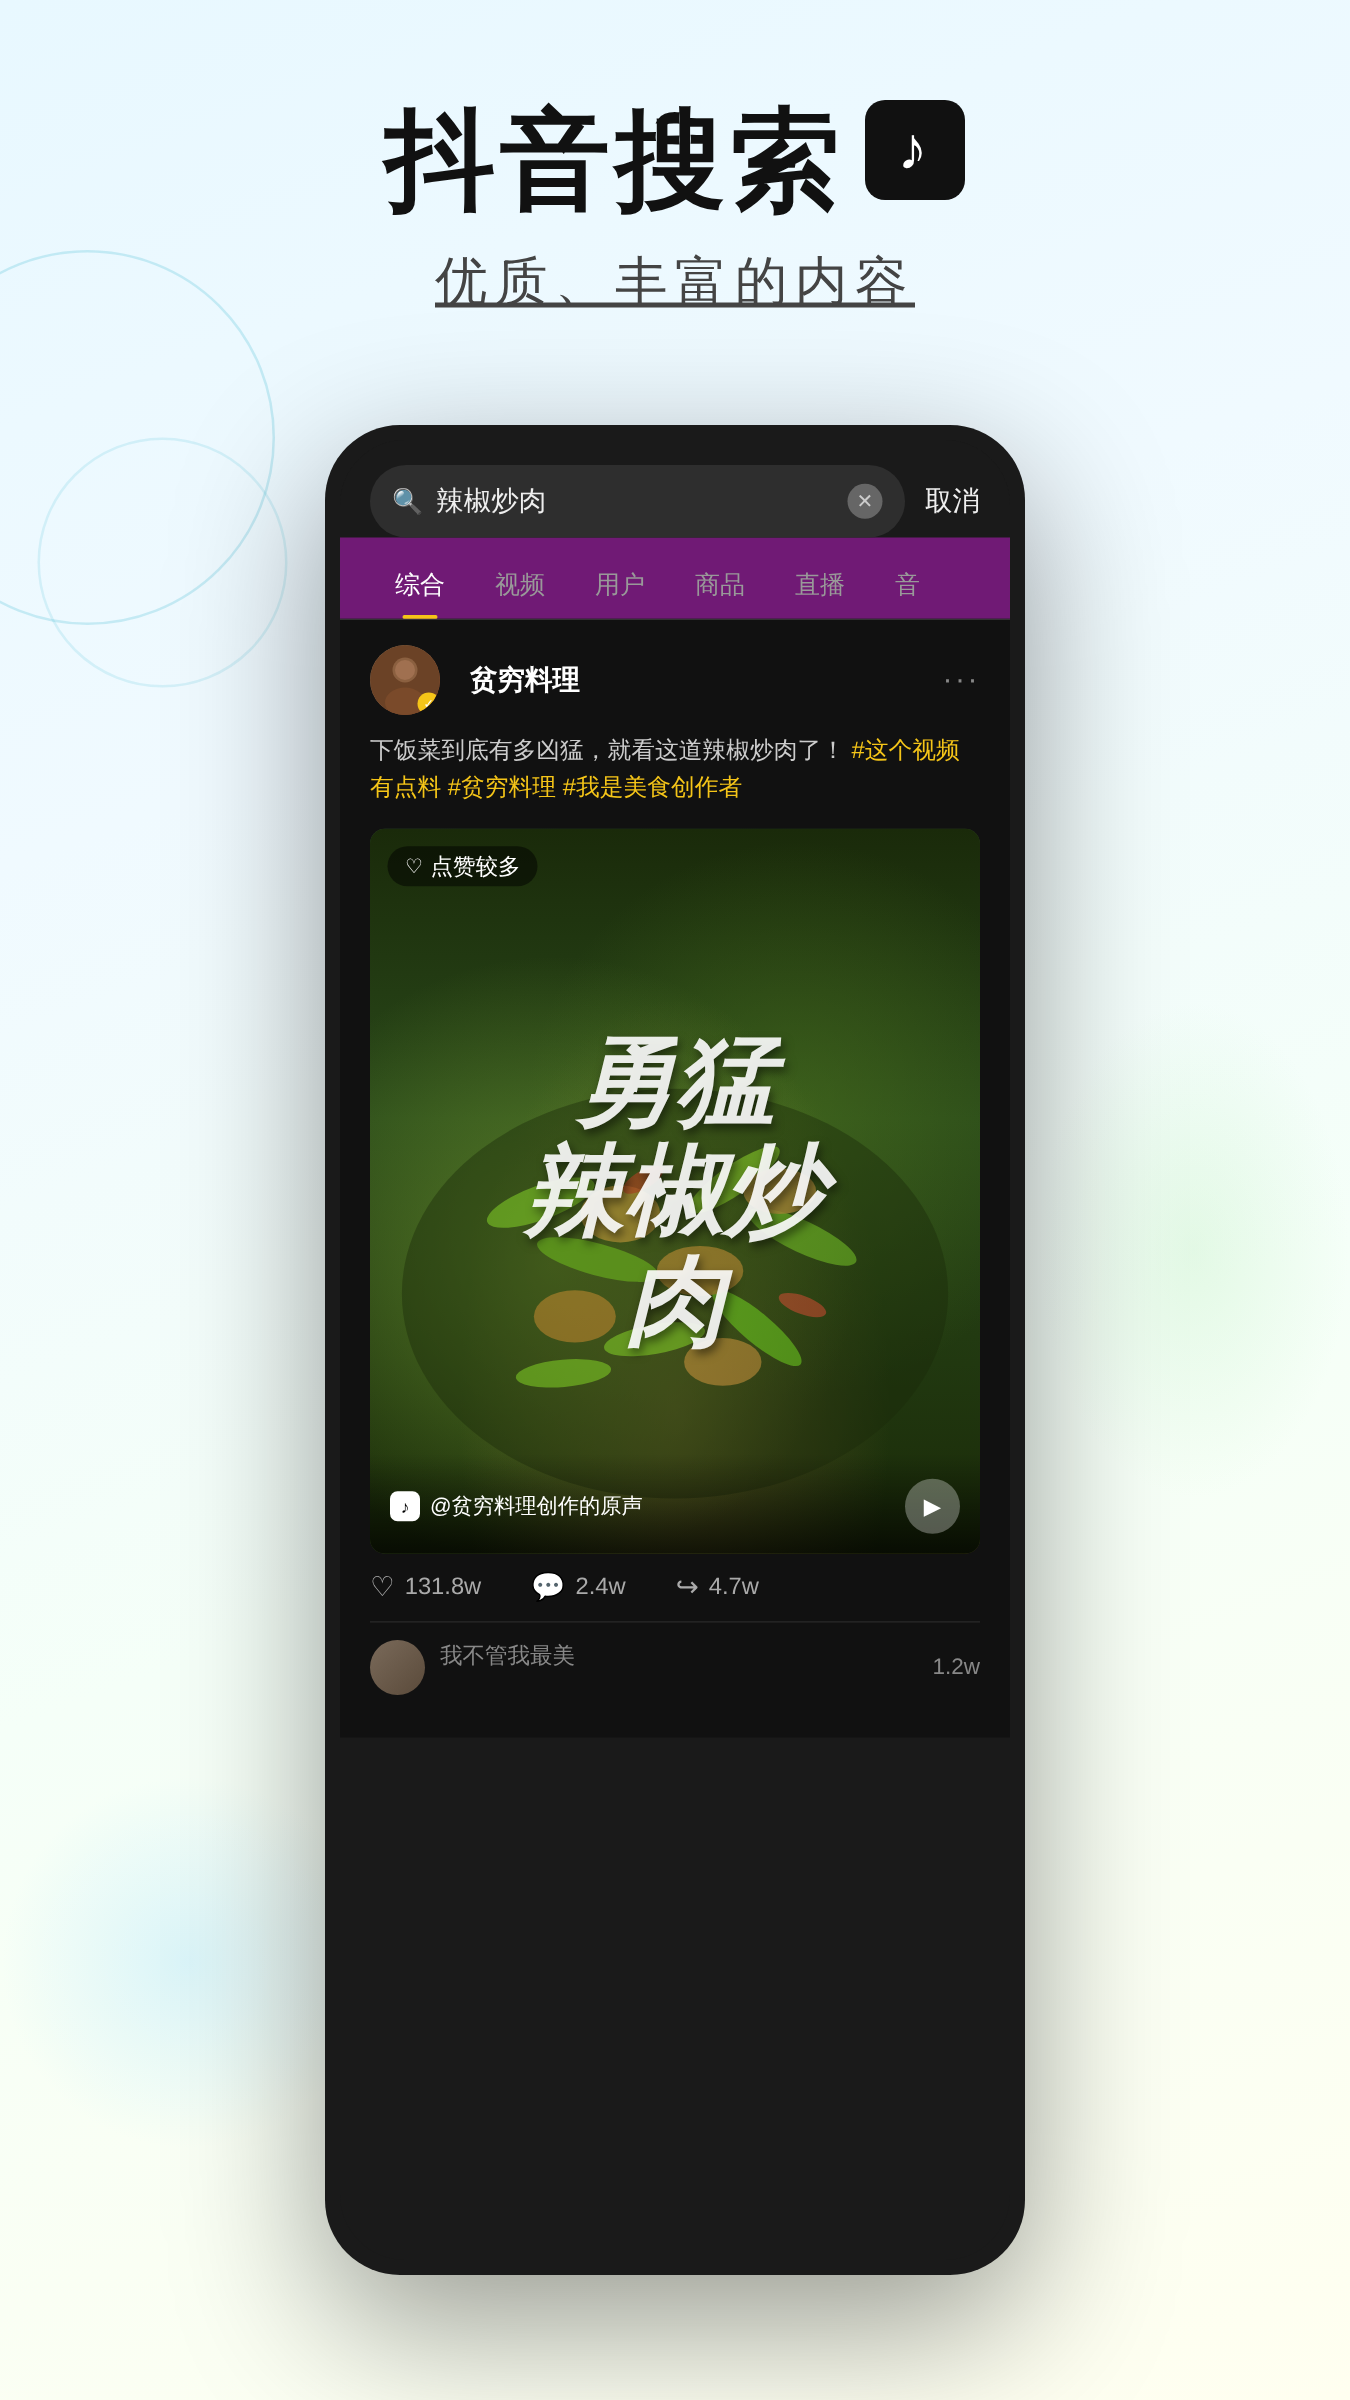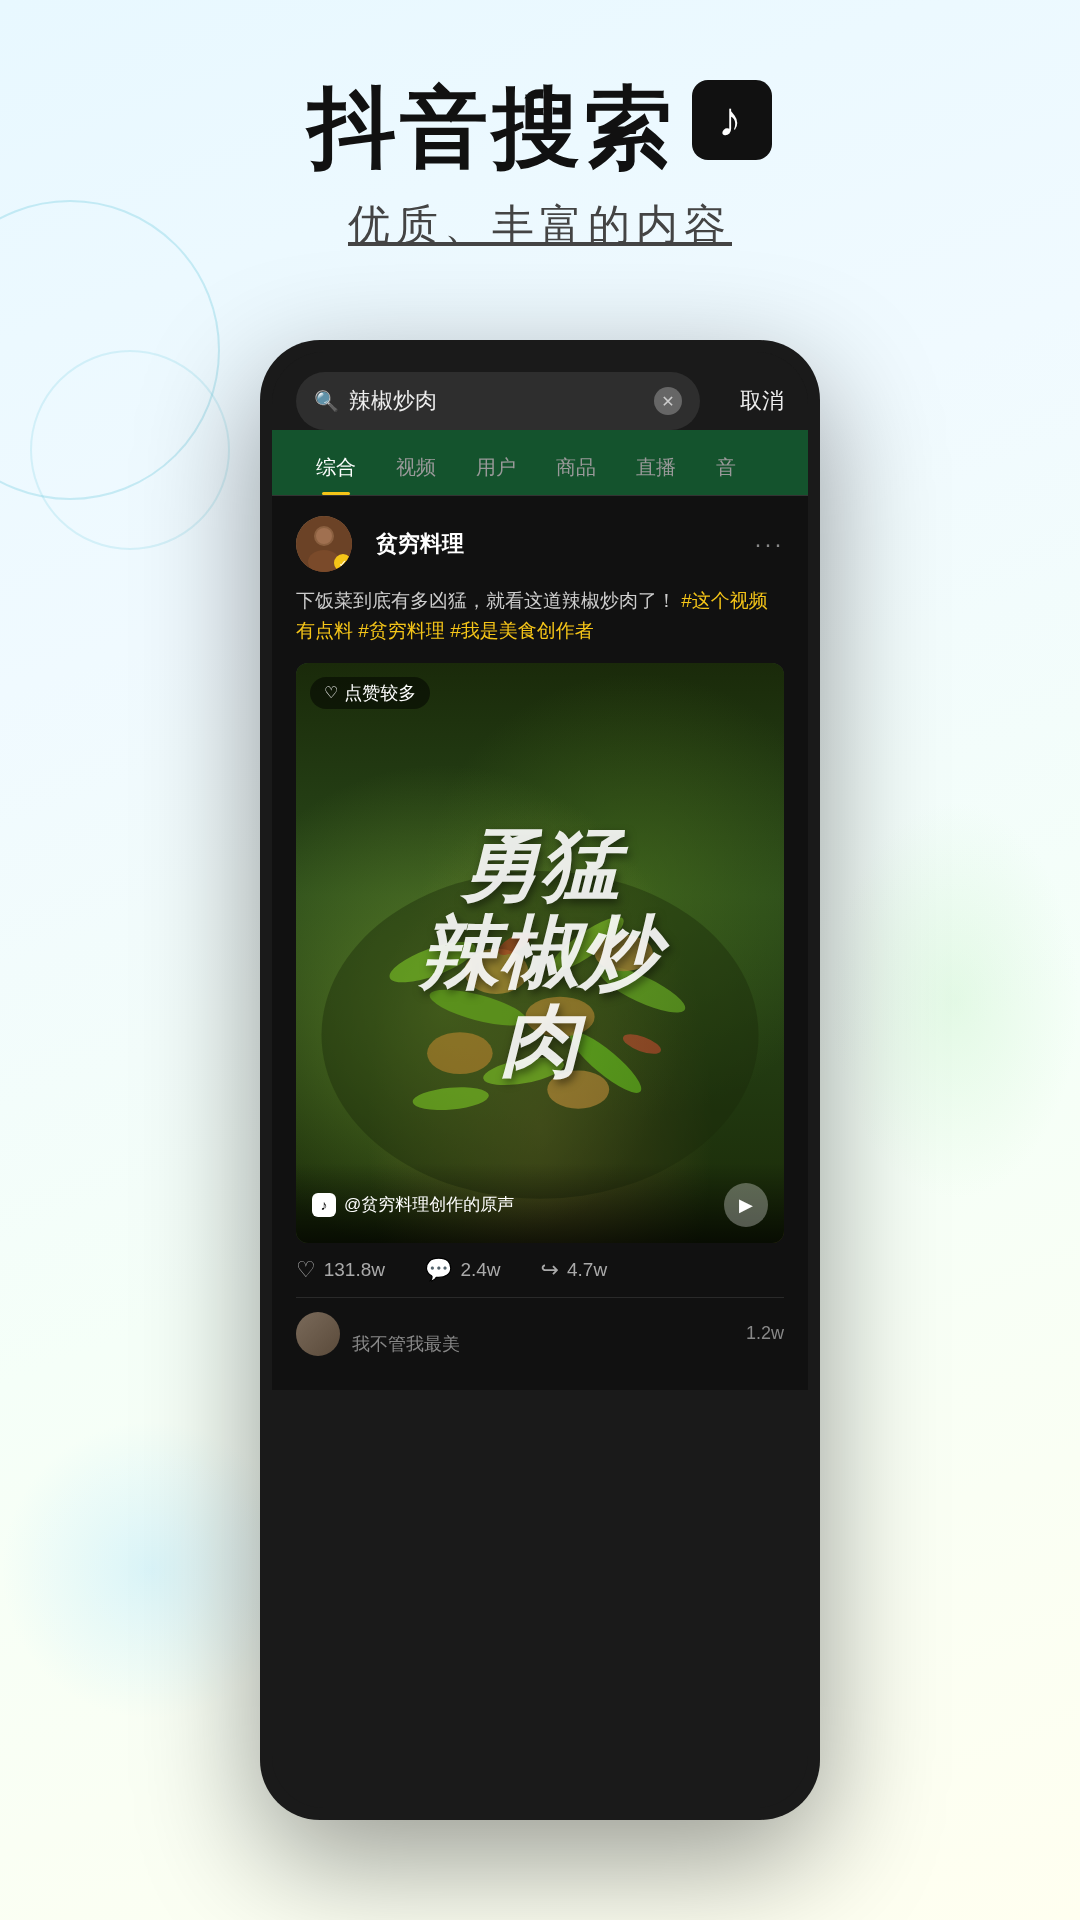--- a/index.html
+++ b/index.html
@@ -155,26 +155,25 @@
       display: flex;
       align-items: center;
       justify-content: center;
       color: #ccc;
       font-size: 16px;
     }
     .cancel-btn {
       color: #eee;
       font-size: 22px;
       white-space: nowrap;
-      margin-left: 24px;
     }
 
     
     .tabs-row {
-      background: #14532d;
+      background: #701a75;
       display: flex;
       padding: 16px 24px 0 24px;
       gap: 0;
     }
     .tab-item {
       color: #999;
       font-size: 20px;
       padding: 8px 20px 14px 20px;
       position: relative;
       white-space: nowrap;
@@ -376,21 +375,21 @@
     }
     .stat-icon {
       font-size: 22px;
     }
 
     
     .comment-preview {
       padding: 14px 0;
       display: flex;
       gap: 12px;
-      align-items: flex-end;
+      align-items: flex-start;
     }
     .comment-avatar {
       width: 44px;
       height: 44px;
       border-radius: 50%;
       background: linear-gradient(135deg, #7a6a5a, #5a4a3a);
       flex-shrink: 0;
     }
     .comment-content {
       flex: 1;

